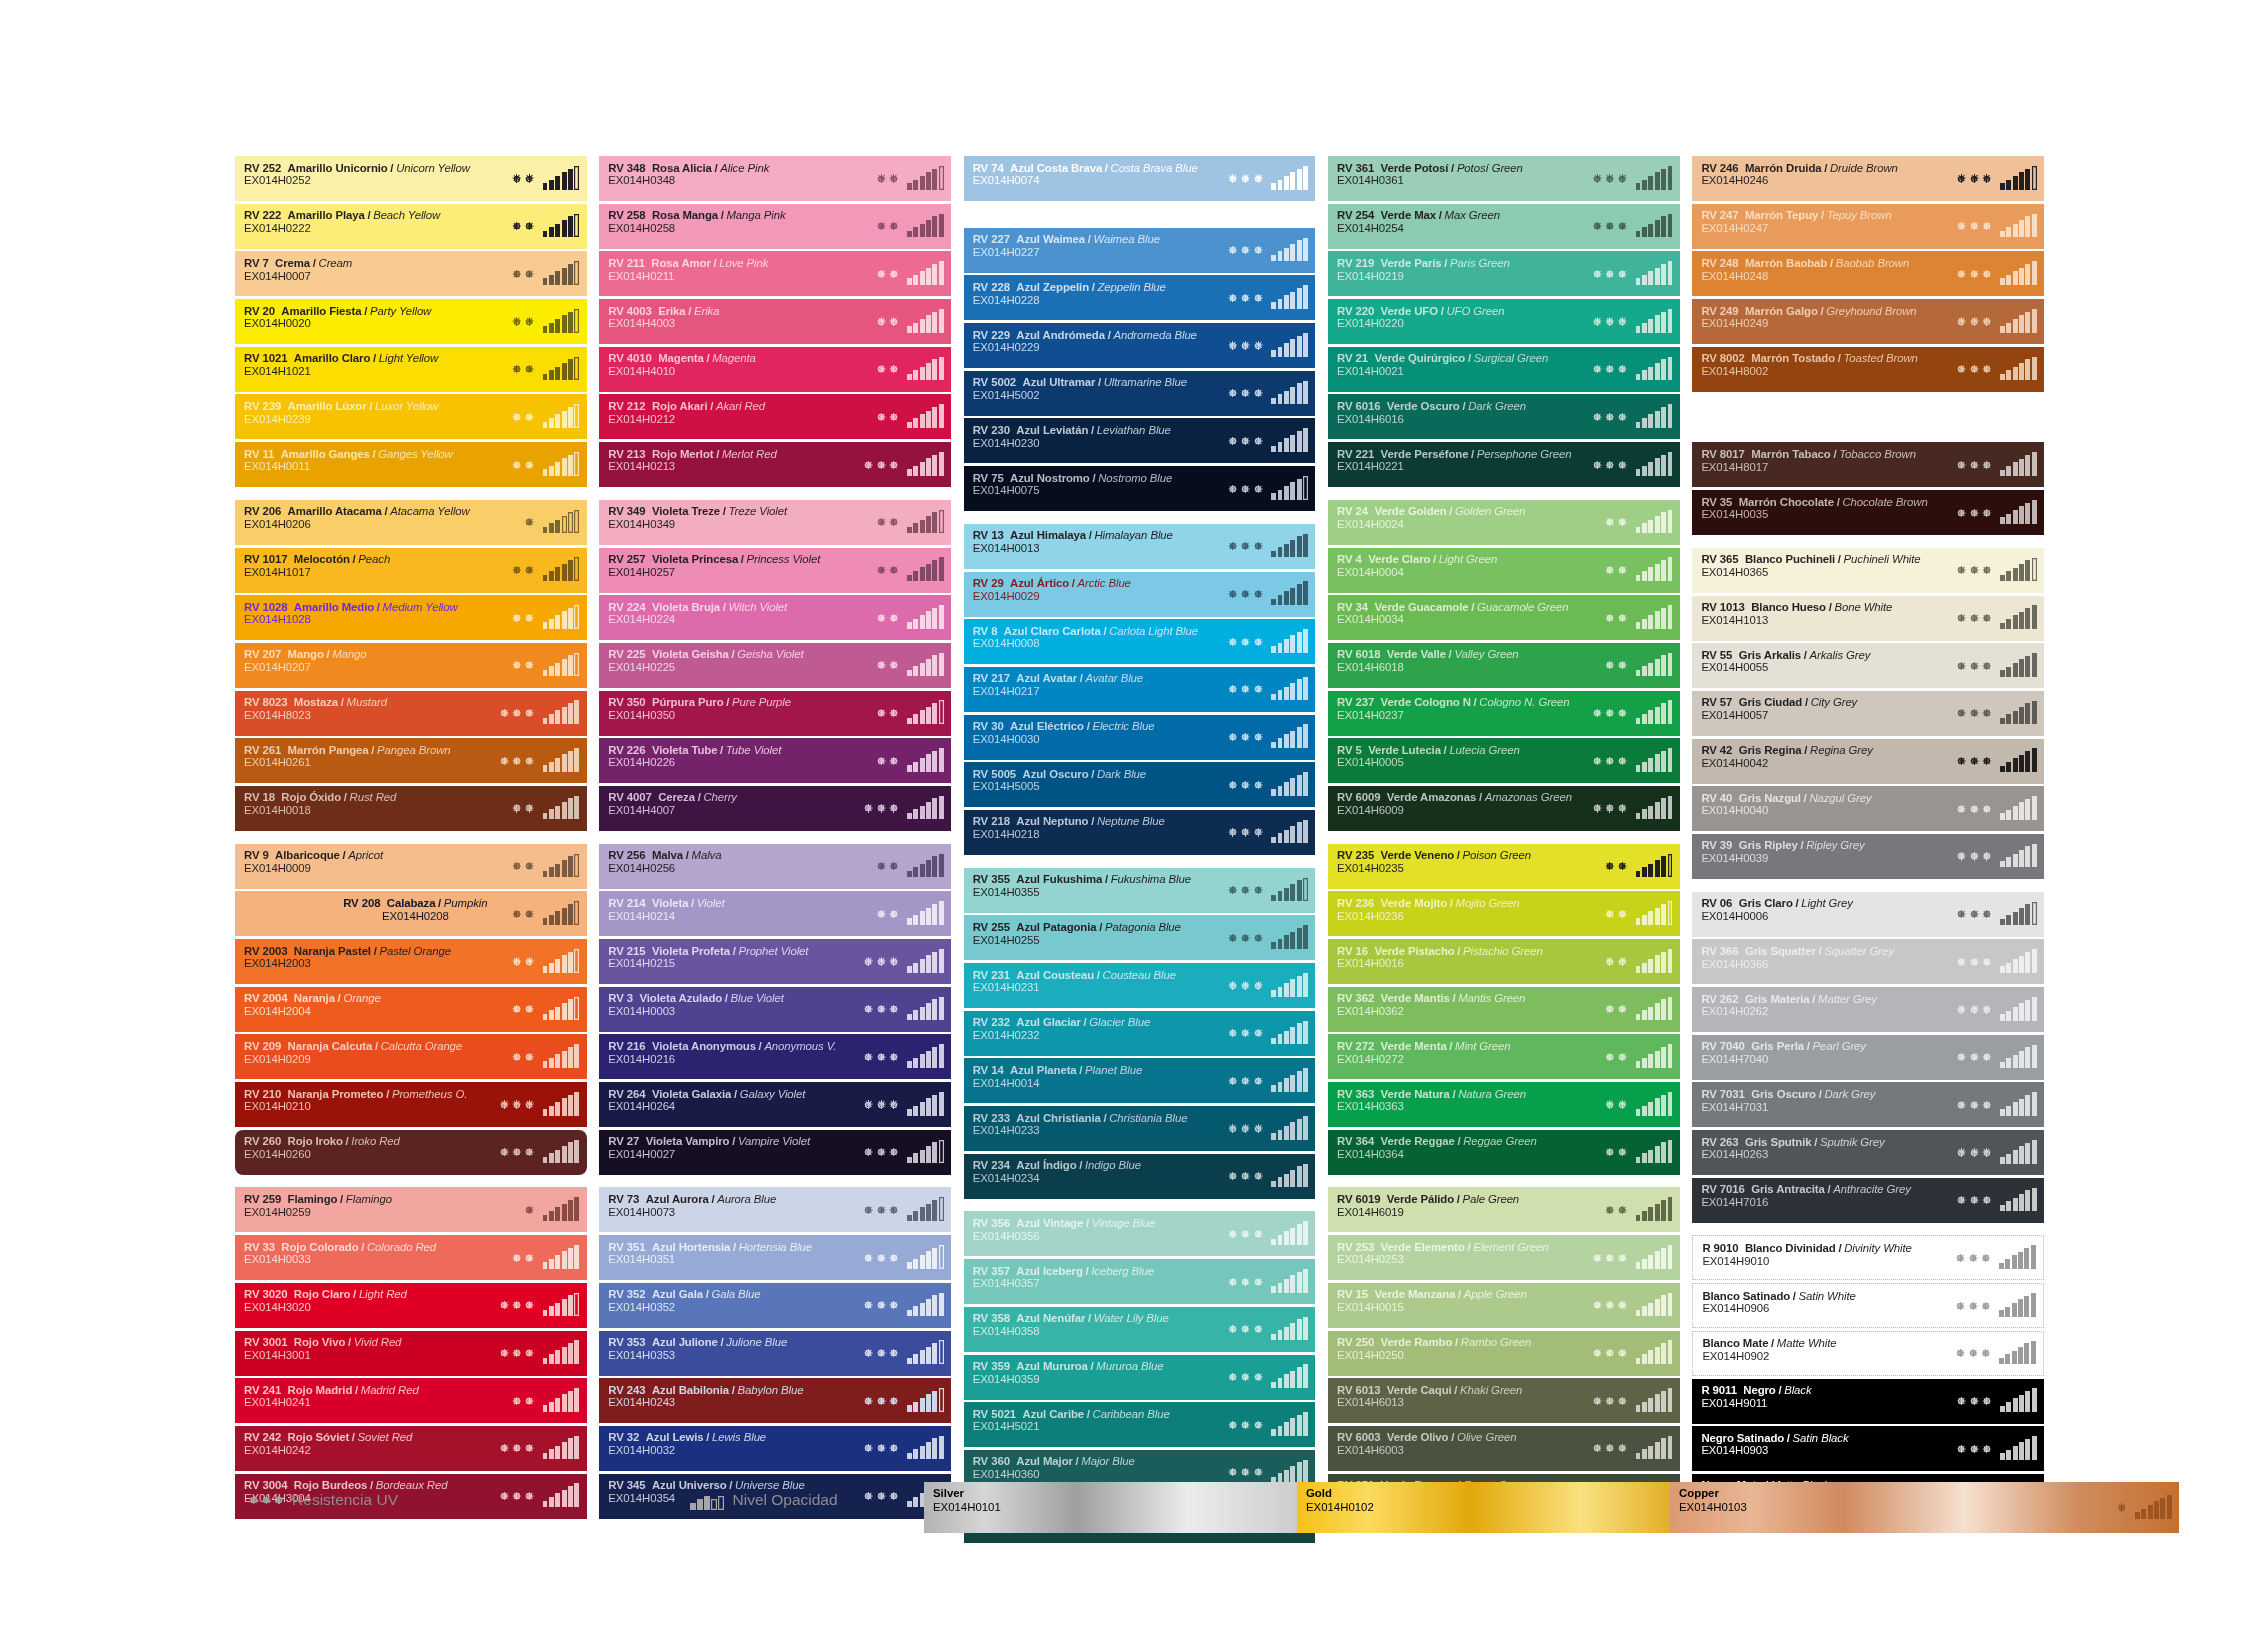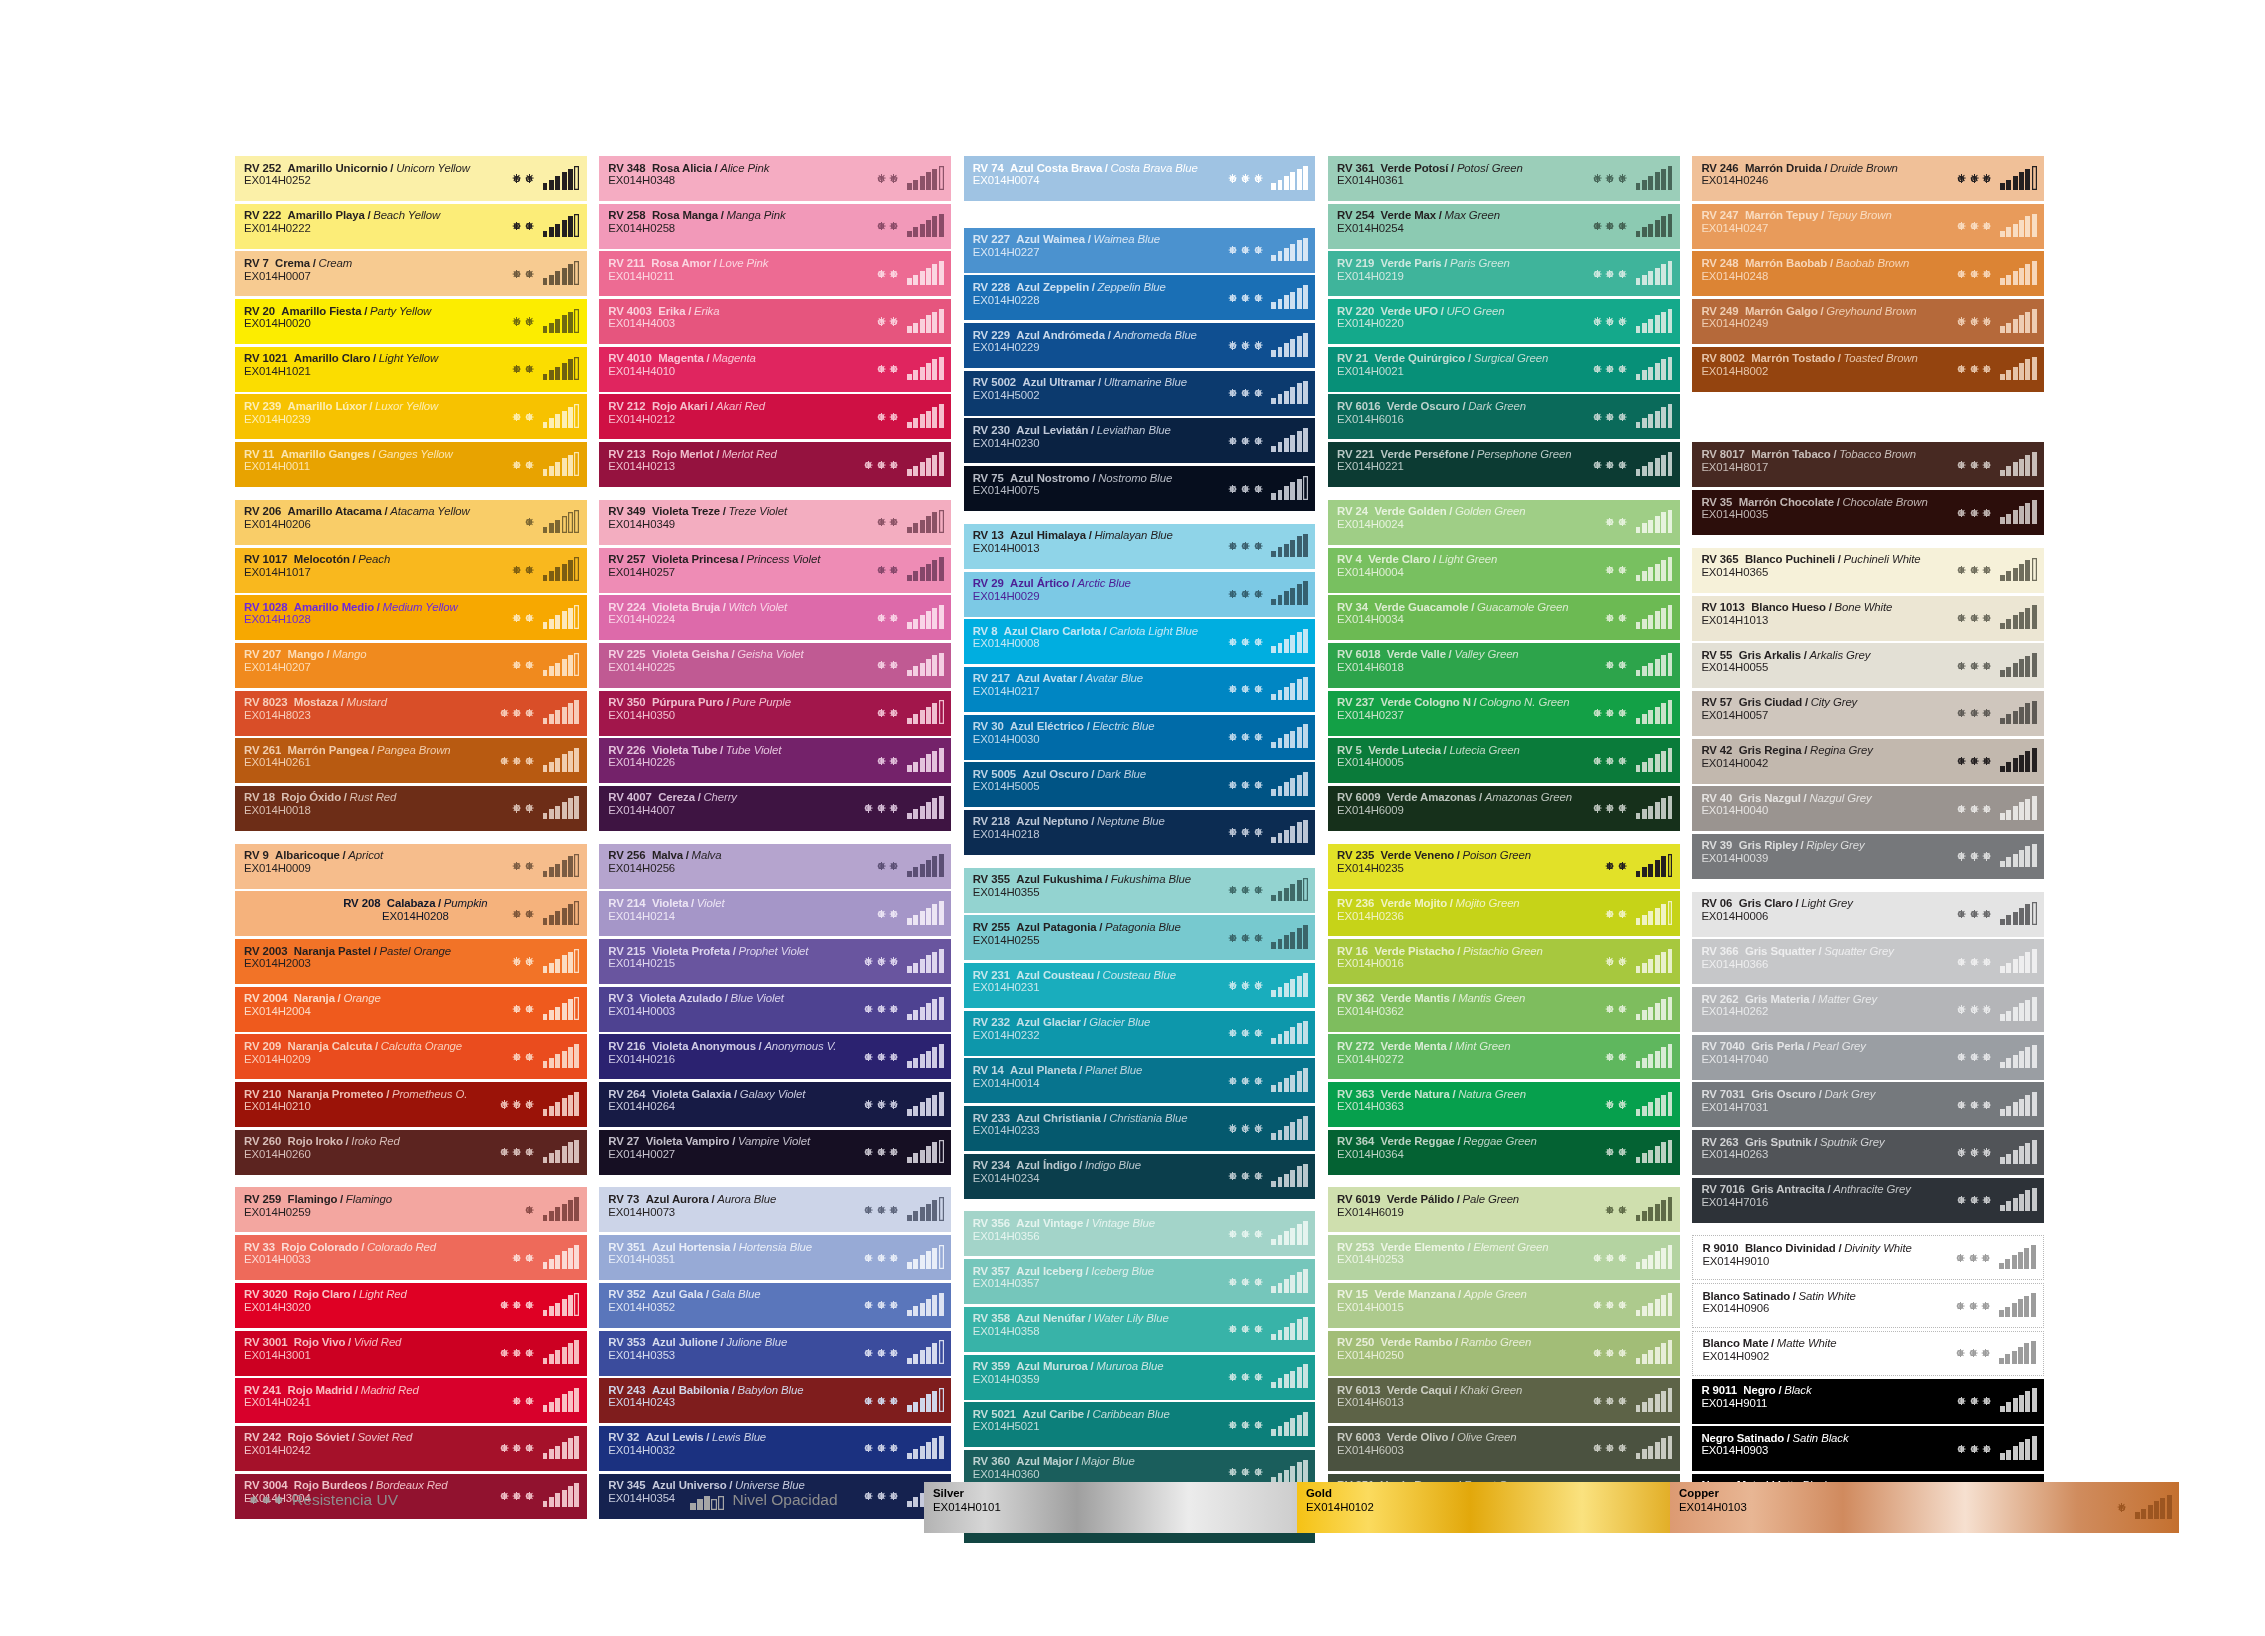--- a/index.html
+++ b/index.html
@@ -729,21 +729,21 @@
               <span class="bars">
                 <span></span>
                 <span></span>
                 <span></span>
                 <span></span>
                 <span></span>
                 <span></span>
               </span>
             </div>
           </div>
-          <div class="sw" style="background: rgb(92, 36, 32); color: rgb(215, 189, 184);">
+          <div class="sw" style="background: rgb(92, 36, 32); color: rgb(215, 189, 184); border-radius: 8px;">
             <div class="l1"><span class="code">RV 260</span><span class="nm">Rojo Iroko</span><span class="sep">/</span><span class="en">Iroko Red</span></div>
             <div class="l2">EX014H0260</div>
             <div class="icons" style="color: rgb(215, 189, 184);">
               <span class="uv">
                 <span class="sun">
                   <i></i>
                   <i></i>
                   <i></i>
                   <i></i>
                   <b></b>
@@ -2249,21 +2249,21 @@
               <span class="bars">
                 <span></span>
                 <span></span>
                 <span></span>
                 <span></span>
                 <span></span>
                 <span></span>
               </span>
             </div>
           </div>
-          <div class="sw" style="background: rgb(124, 201, 229); color: #4c1d95;">
+          <div class="sw" style="background: rgb(124, 201, 229); color: #7f1d1d;">
             <div class="l1"><span class="code">RV 29</span><span class="nm">Azul Ártico</span><span class="sep">/</span><span class="en">Arctic Blue</span></div>
             <div class="l2">EX014H0029</div>
             <div class="icons" style="color: rgb(53, 96, 111);">
               <span class="uv">
                 <span class="sun">
                   <i></i>
                   <i></i>
                   <i></i>
                   <i></i>
                   <b></b>

